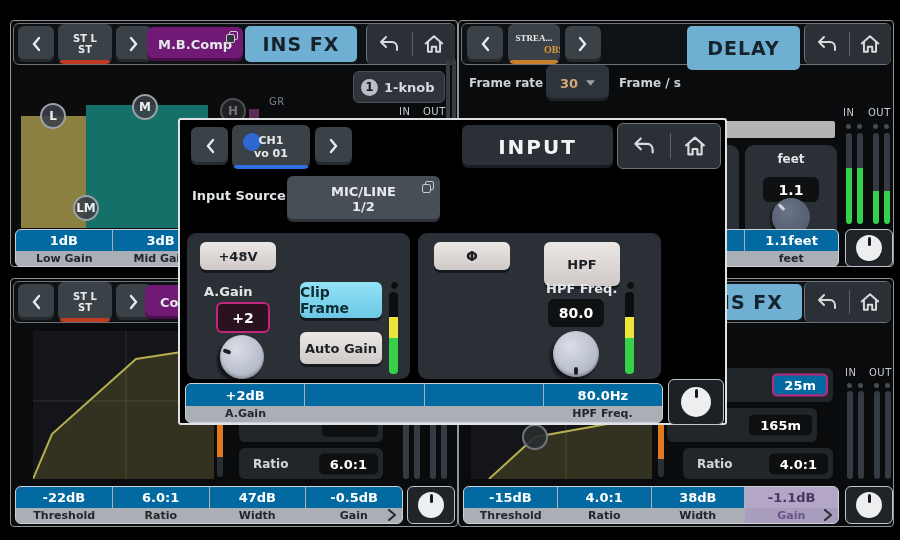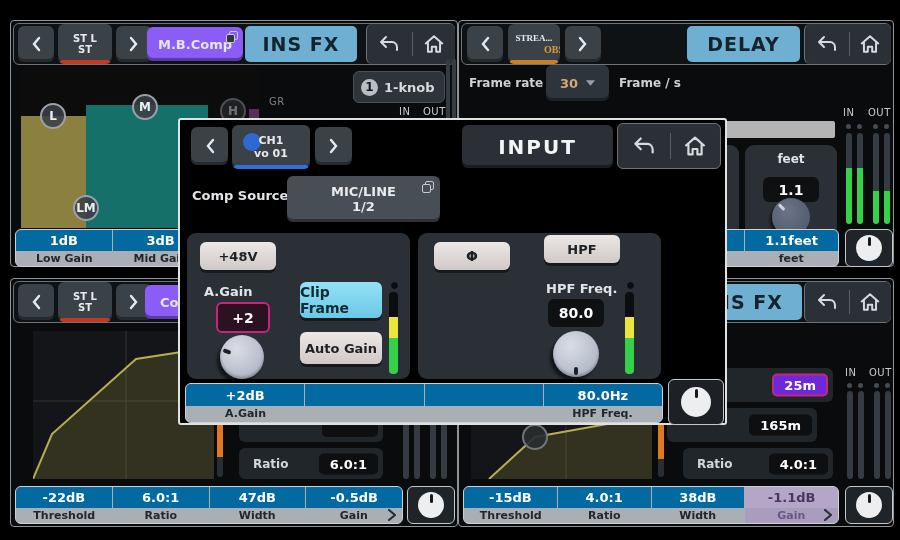--- a/index.html
+++ b/index.html
@@ -6,42 +6,42 @@
   #screen{position:relative;width:900px;height:540px;background:#000;overflow:hidden;
           font-family:"DejaVu Sans","Liberation Sans",sans-serif;color:#e8eaec;}
   .abs{position:absolute;}
   .panel{position:absolute;background:#0a0b0c;border:1px solid #8f9499;border-radius:4px;}
   .hdr{position:absolute;background:#0f1215;border:1px solid #6d7379;border-radius:6px;}
   .nbtn{position:absolute;background:#3a4147;border-radius:6px;display:flex;align-items:center;justify-content:center;
         box-shadow:inset 0 -3px 0 rgba(0,0,0,.35);cursor:pointer;}
   .chbtn{position:absolute;background:#3a4147;border-radius:6px;display:flex;flex-direction:column;align-items:center;justify-content:center;
          font-size:10px;font-weight:bold;line-height:11px;box-shadow:inset 0 -3px 0 rgba(0,0,0,.35);overflow:hidden;}
   .underbar{position:absolute;left:2px;right:2px;bottom:0;height:4px;border-radius:2px;}
-  .preset{position:absolute;background:#8b5cf6;border-radius:6px;display:flex;align-items:center;justify-content:center;
+  .preset{position:absolute;background:#701a75;border-radius:6px;display:flex;align-items:center;justify-content:center;
           font-size:13px;font-weight:bold;color:#e4e7ea;box-shadow:inset 0 -3px 0 rgba(0,0,0,.35);}
   .titlebtn{position:absolute;background:#6fb0d2;border-radius:5px;display:flex;align-items:center;justify-content:center;
             font-size:19px;font-weight:bold;color:#16222c;letter-spacing:1px;}
   .uh{position:absolute;background:#2a3036;border-radius:6px;border-left:1px solid #6d7379;
       display:flex;align-items:center;justify-content:space-evenly;}
   .uh .div{width:1px;height:60%;background:#5a6066;}
   .footer{position:absolute;background:#aaafb5;border:1px solid #cdd1d5;border-radius:6px;overflow:hidden;}
   .fvals{display:flex;height:21px;gap:1px;background:#aaafb5;}
   .fcell{flex:1;background:#0369a1;color:#fff;font-weight:bold;font-size:13px;display:flex;align-items:center;justify-content:center;}
   .flabels{display:flex;height:15px;}
   .flab{flex:1;text-align:center;font-size:11px;font-weight:bold;color:#23272b;line-height:15px;position:relative;}
   .fcell.gainhl{background:#b3a6c6;color:#4a3663;}
   .flab.gainhl{background:#a89dbd;color:#6a5788;}
   .knobbtn{position:absolute;background:#1f2429;border:1px solid #c3c7cb;border-radius:6px;display:flex;align-items:center;justify-content:center;}
   .knobface{position:relative;border-radius:50%;background:#eceef0;}
   .knobface::after{content:"";position:absolute;left:50%;top:2px;width:3px;height:9px;margin-left:-1.5px;background:#17191c;border-radius:2px;}
   .prow{position:absolute;background:#21262b;border-radius:6px;}
   .plabel{position:absolute;left:14px;top:50%;transform:translateY(-50%);font-size:12px;font-weight:600;color:#d4d7da;}
   .pval{position:absolute;right:5px;top:50%;transform:translateY(-50%);background:#0d0f11;border-radius:5px;
         color:#fff;font-weight:bold;font-size:13px;padding:3px 11px;}
-  .pval.magenta{border:2px solid #c2267d;background:#6d28d9;padding:2px 10px;}
+  .pval.magenta{border:2px solid #c2267d;background:#0369a1;padding:2px 10px;}
   .lightbtn{position:absolute;background:linear-gradient(#ece8e6,#cfc9c7);border-radius:6px;color:#1d2024;
             font-weight:bold;font-size:13px;display:flex;align-items:center;justify-content:center;
             box-shadow:0 3px 0 rgba(0,0,0,.45);}
   .cyanbtn{background:linear-gradient(#93e2f6,#6cc8e6);color:#0e2a33;}
   .mlabel{position:absolute;font-size:12px;font-weight:bold;color:#e2e5e8;}
   .vbox{position:absolute;background:#0e1012;border-radius:6px;color:#fff;font-weight:bold;font-size:14px;
         display:flex;align-items:center;justify-content:center;}
   .vbox.magenta{border:2px solid #c2267d;background:#2a1220;}
   .bigknob{position:absolute;border-radius:50%;background:radial-gradient(circle at 38% 32%,#d9dde6,#b4bac8 70%,#9aa0b0);
            box-shadow:-3px 4px 3px rgba(0,0,0,.55), inset 0 -2px 3px rgba(0,0,0,.25);}
@@ -164,21 +164,21 @@
       <div class="chbtn" style="left:46px;top:0px;width:52px;height:40px;font-family:Liberation Serif, serif;">
         <span style="font-size:9px;">STREA...</span>
         <span style="color:#e09a3e;margin-left:40px;">OBS</span>
         <span class="underbar" style="background:#c87f2a;"></span>
       </div>
       <div class="nbtn" style="left:103px;top:2px;width:36px;height:36px;">
         <svg width="10" height="16" viewBox="0 0 10 16">
             <path d="M2 2 L7 8 L2 14" stroke="#e8eaec" stroke-width="2.4" fill="none" stroke-linecap="round"></path>
           </svg>
       </div>
-      <div class="titlebtn" style="left:225px;top:2px;width:113px;height:36px;">
+      <div class="titlebtn" style="left:225px;top:2px;width:113px;height:44px;">
         <span>DELAY</span>
       </div>
       <div class="uh" style="left:342px;top:0;width:86px;height:40px;">
         <svg width="24" height="20" viewBox="0 0 24 20">
             <path d="M9 3 L4 8 L9 13 M4 8 H15 C18 8 20 10.5 20 13.5 V16" stroke="#d8dbde" stroke-width="2" fill="none" stroke-linecap="round" stroke-linejoin="round"></path>
           </svg>
         <span class="div"></span>
         <svg width="22" height="20" viewBox="0 0 20 18">
             <path d="M2 9 L10 2 L18 9 M4.5 7.5 V16 H8 V11.5 H12 V16 H15.5 V7.5" stroke="#d8dbde" stroke-width="1.8" fill="none" stroke-linejoin="round"></path>
           </svg>
@@ -409,21 +409,21 @@
     <div class="uh" style="left:437px;top:3px;width:102px;height:44px;border-left:none;border:1px solid #6d7379;">
       <svg width="26" height="22" viewBox="0 0 24 20">
           <path d="M9 3 L4 8 L9 13 M4 8 H15 C18 8 20 10.5 20 13.5 V16" stroke="#d8dbde" stroke-width="2" fill="none" stroke-linecap="round" stroke-linejoin="round"></path>
         </svg>
       <span class="div"></span>
       <svg width="24" height="22" viewBox="0 0 20 18">
           <path d="M2 9 L10 2 L18 9 M4.5 7.5 V16 H8 V11.5 H12 V16 H15.5 V7.5" stroke="#d8dbde" stroke-width="1.8" fill="none" stroke-linejoin="round"></path>
         </svg>
     </div>
 
-    <span class="mlabel" style="left:12px;top:68px;font-size:13px;">Comp Source</span>
+    <span class="mlabel" style="left:12px;top:68px;font-size:13px;">Input Source</span>
     <div class="abs" style="left:107px;top:56px;width:153px;height:46px;background:#474e56;border-radius:6px;box-shadow:inset 0 -3px 0 rgba(0,0,0,.35);display:flex;flex-direction:column;align-items:center;justify-content:center;font-size:13px;font-weight:bold;line-height:15px;">
       <span>MIC/LINE</span>
       <span>1/2</span>
       <svg class="abs" style="right:6px;top:5px;" width="12" height="12" viewBox="0 0 12 12">
         <rect x="3.5" y="0.5" width="8" height="8" rx="1.5" stroke="#c8ccd0" fill="none"></rect>
         <rect x="0.5" y="3.5" width="8" height="8" rx="1.5" stroke="#c8ccd0" fill="#474e56"></rect>
       </svg>
     </div>
 
     <div class="group" style="left:7px;top:113px;width:223px;height:146px;">
@@ -442,21 +442,21 @@
         <span>Auto Gain</span>
       </div>
       <div class="vmeter-dot" style="left:203px;top:48px;"></div>
       <div class="vmeter" style="left:202px;top:59px;height:82px;"></div>
     </div>
 
     <div class="group" style="left:238px;top:113px;width:243px;height:146px;">
       <div class="lightbtn" style="left:16px;top:9px;width:76px;height:28px;font-size:14px;">
         <span>Φ</span>
       </div>
-      <div class="lightbtn" style="left:126px;top:2px;width:76px;height:28px;">
+      <div class="lightbtn" style="left:126px;top:9px;width:76px;height:44px;">
         <span>HPF</span>
       </div>
       <span class="mlabel" style="left:128px;top:48px;font-size:13px;">HPF Freq.</span>
       <div class="vbox" style="left:130px;top:66px;width:56px;height:28px;">80.0</div>
       <div class="bigknob" style="left:135px;top:98px;width:46px;height:46px;">
         <div class="tick" style="transform:rotate(0deg);"></div>
       </div>
       <div class="vmeter-dot" style="left:208px;top:48px;"></div>
       <div class="vmeter" style="left:207px;top:59px;height:82px;"></div>
     </div>

